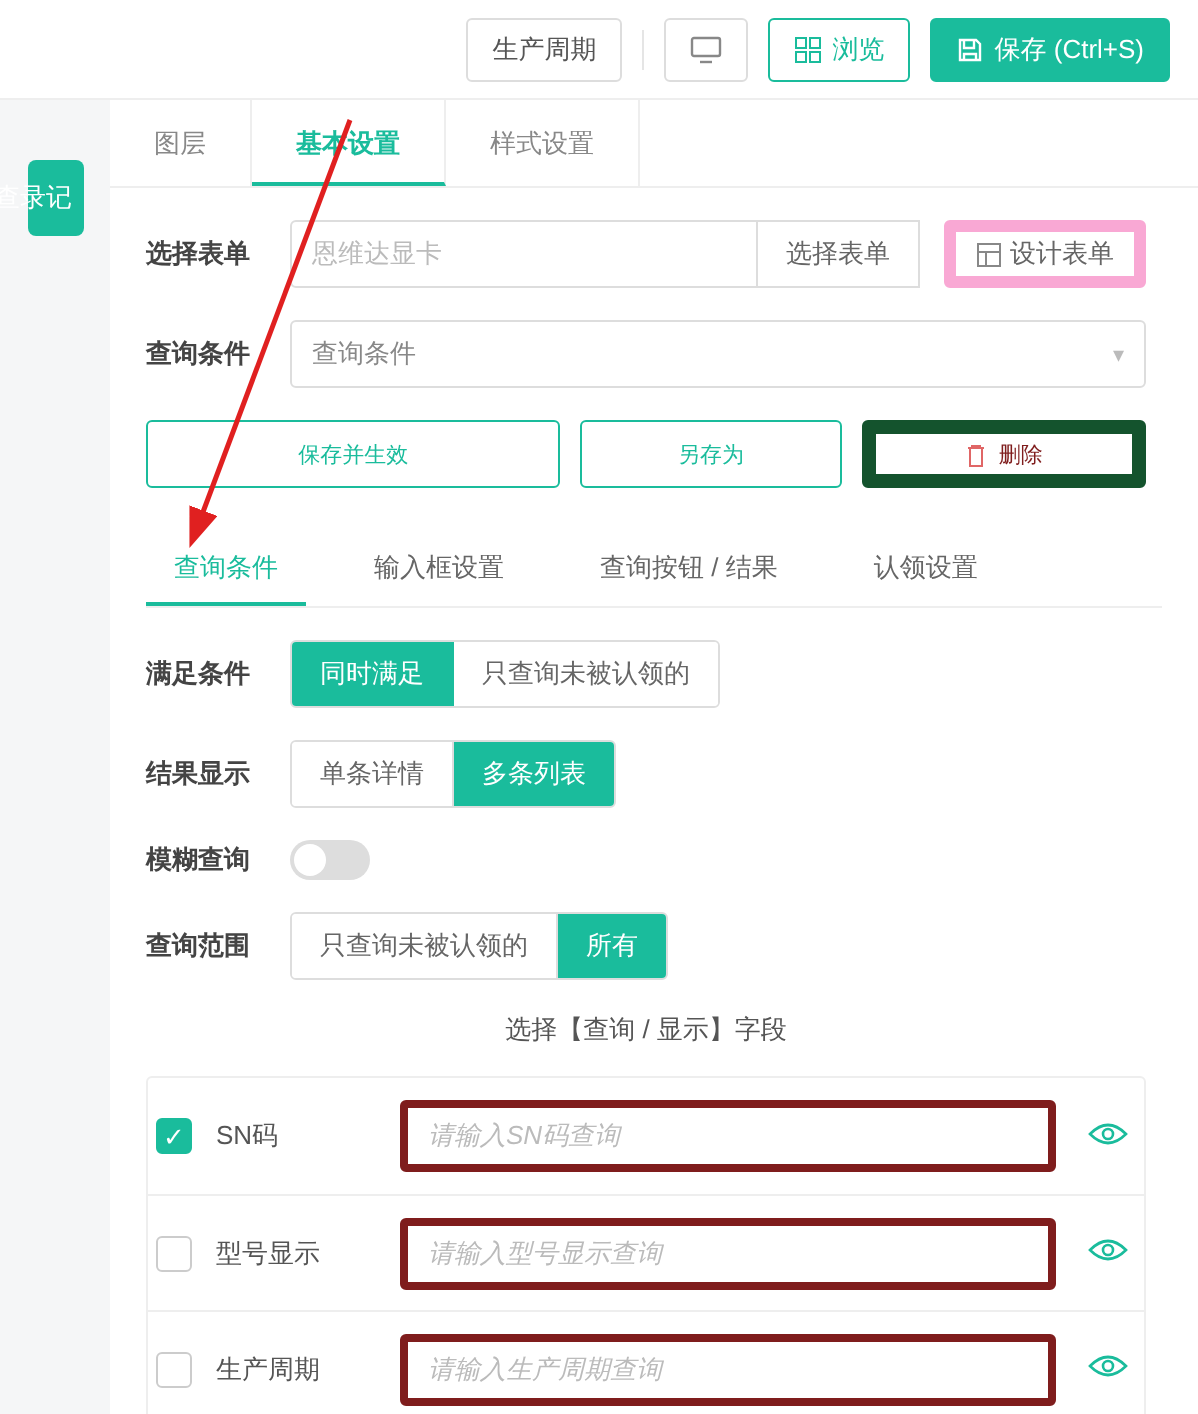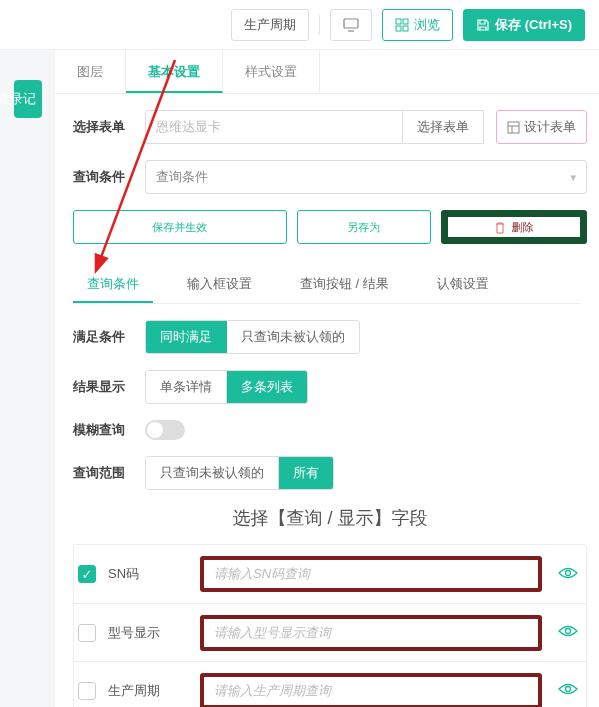--- a/index.html
+++ b/index.html
@@ -1,38 +1,38 @@
 <!DOCTYPE html>
 <html><head>
 <meta charset="utf-8">
 <style>
 * { box-sizing: border-box; margin: 0; padding: 0; font-family: "Microsoft YaHei", Arial, sans-serif; }
 body { background: #f5f6f7; width: 599px; height: 707px; overflow: hidden; font-size: 13px; color: #333; }
 
 .topbar { height: 50px; background: #fff; display: flex; align-items: center; justify-content: flex-end; padding: 0 14px; gap: 10px; border-bottom: 1px solid #eee; }
 .btn { height: 32px; padding: 0 12px; border: 1px solid #ddd; background: #fff; border-radius: 3px; display: inline-flex; align-items: center; gap: 5px; cursor: pointer; font-size: 13px; color: #555; }
 .btn-teal-outline { border-color: #1abc9c; color: #1abc9c; }
-.btn-teal { background: #1abc9c; border-color: #1abc9c; color: #fff; font-weight: bold; }
+.btn-teal { background: #1abc9c; border-color: #1abc9c; color: #fff; }
 .btn-divider { width: 1px; height: 20px; background: #e5e5e5; }
 
 .side-tab { position: absolute; left: 14px; top: 80px; width: 28px; background: #1abc9c; color: #fff; border-radius: 4px; padding: 10px 6px; font-size: 13px; text-align: center; line-height: 1.4; writing-mode: vertical-rl; display: flex; flex-direction: column; align-items: center; }
 .side-tab .ch { writing-mode: horizontal-tb; }
 
 .main { margin-left: 55px; background: #fff; min-height: 657px; }
 
 .tabs1 { display: flex; border-bottom: 1px solid #eee; height: 44px; }
 .tabs1 .tab { padding: 0 22px; line-height: 44px; color: #888; cursor: pointer; border-right: 1px solid #eee; }
 .tabs1 .tab.active { color: #1abc9c; border-bottom: 2px solid #1abc9c; font-weight: bold; }
 
-.section { padding: 16px 12px 10px 18px; }
+.section { padding: 16px 26px 10px 18px; }
 .row { display: flex; align-items: center; margin-bottom: 16px; gap: 12px; }
 .row-label { width: 60px; color: #444; font-weight: bold; font-size: 13px; flex-shrink: 0; }
 .input { flex: 1; height: 34px; border: 1px solid #ddd; border-radius: 3px; padding: 0 10px; color: #bbb; display: flex; align-items: center; background: #fff; }
 .select-form-btn { height: 34px; padding: 0 14px; border: 1px solid #ddd; border-left: none; display: flex; align-items: center; color: #666; cursor: pointer; }
-.design-btn { height: 34px; padding: 0 10px; border: 1px solid #f9a8d4; border-radius: 3px; display: flex; align-items: center; gap: 4px; color: #666; cursor: pointer; }
+.design-btn { height: 34px; padding: 0 10px; border: 6px solid #f9a8d4; border-radius: 3px; display: flex; align-items: center; gap: 4px; color: #666; cursor: pointer; }
 .select-wrap { flex: 1; height: 34px; border: 1px solid #ddd; border-radius: 3px; padding: 0 10px; display: flex; align-items: center; justify-content: space-between; color: #888; cursor: pointer; }
 .chev { color: #bbb; font-size: 11px; }
 
 .action-row { display: flex; gap: 10px; margin: 6px 0 10px 0; }
 .action-row .abtn { flex: 1; height: 34px; border-radius: 3px; display: flex; align-items: center; justify-content: center; gap: 5px; cursor: pointer; font-size: 11px; }
 .abtn.save { border: 1px solid #1abc9c; color: #1abc9c; flex: 1.6; }
 .abtn.saveas { border: 1px solid #1abc9c; color: #1abc9c; }
 .abtn.delete { border: 7px solid #14532d; color: #7f1d1d; }
 
 .tabs2 { display: flex; border-bottom: 1px solid #eee; height: 40px; margin: 0 18px; }
@@ -41,21 +41,21 @@
 
 .seg { display: flex; border: 1px solid #ddd; border-radius: 3px; overflow: hidden; }
 .seg .opt { padding: 0 14px; height: 32px; line-height: 32px; color: #666; cursor: pointer; background: #fff; }
 .seg .opt.active { background: #1abc9c; color: #fff; }
 .seg .opt + .opt { border-left: 1px solid #ddd; }
 .seg .opt.active + .opt, .seg .opt:has(+.opt.active) { border-left-color: #1abc9c; }
 
 .toggle { width: 40px; height: 20px; background: #ddd; border-radius: 10px; position: relative; cursor: pointer; }
 .toggle::after { content: ""; position: absolute; width: 16px; height: 16px; background: #fff; border-radius: 50%; top: 2px; left: 2px; }
 
-.fields-title { text-align: center; color: #555; margin: 10px 0 14px 0; font-size: 18px; }
+.fields-title { text-align: center; color: #555; margin: 10px 0 14px 0; font-size: 13px; }
 .field-row { display: flex; align-items: center; gap: 12px; height: 58px; border-top: 1px solid #eee; padding: 0 4px; }
 .cb { width: 18px; height: 18px; border: 1px solid #ccc; border-radius: 3px; display: flex; align-items: center; justify-content: center; cursor: pointer; flex-shrink: 0; }
 .cb.checked { background: #1abc9c; border-color: #1abc9c; color: #fff; }
 .fname { width: 80px; color: #555; font-size: 13px; }
 .finput { flex: 1; height: 36px; border: 4px solid #7f1d1d; border-radius: 3px; padding: 0 10px; color: #bbb; display: flex; align-items: center; font-style: italic; }
 .eye { width: 28px; color: #1abc9c; text-align: center; font-size: 18px; cursor: pointer; }
 .field-box { border: 1px solid #eee; border-radius: 3px; margin-top: 4px; }
 .field-box .field-row:first-child { border-top: none; }
 
 svg.arrow { position: absolute; left: 45px; top: 50px; pointer-events: none; z-index: 5; }

